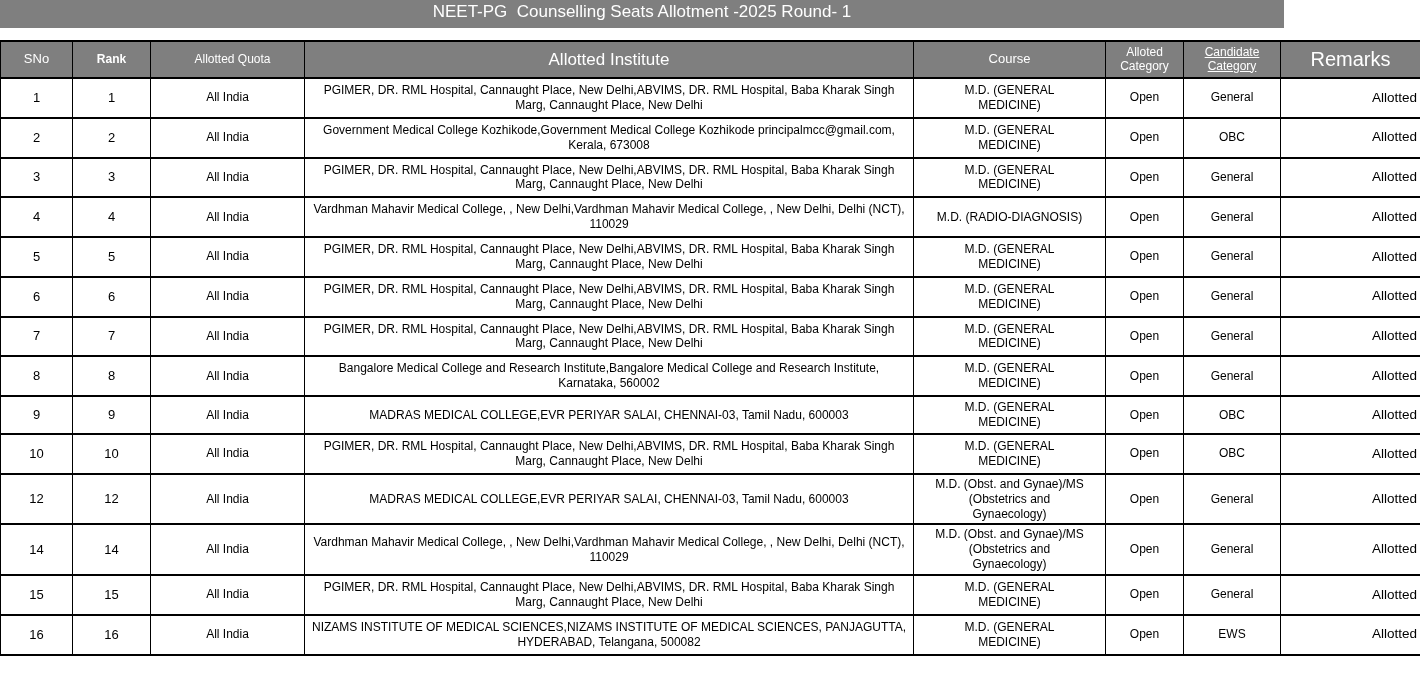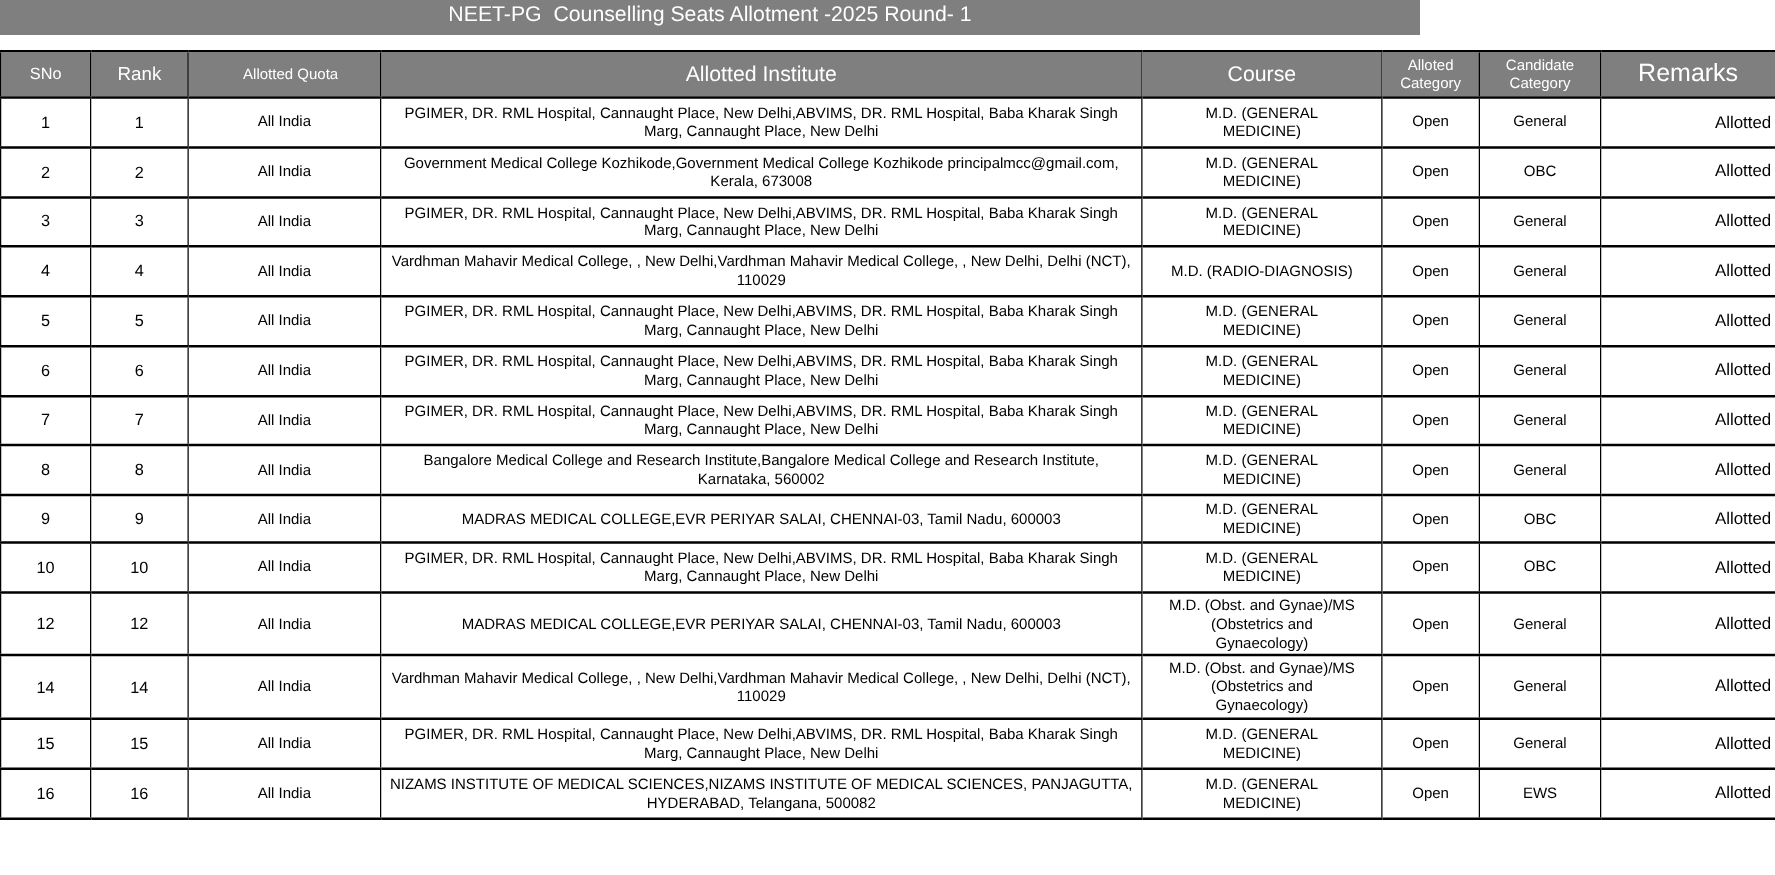--- a/index.html
+++ b/index.html
@@ -11,21 +11,21 @@
   }
   *{box-sizing:border-box;}
   html,body{margin:0;padding:0;}
   body{
     width:1420px;height:700px;overflow:hidden;
     background:var(--page-bg);
     font-family:"Liberation Sans","DejaVu Sans",sans-serif;
     color:var(--body-text);
   }
   .title-bar{
-    width:1136px;height:28px;
+    width:1284px;height:28px;
     background:var(--header-bg);
     color:var(--header-text);
     display:flex;align-items:flex-start;justify-content:center;
   }
   .title-text{
     font-size:17px;line-height:23px;white-space:pre;
   }
   .title-gap{height:12px;background:var(--page-bg);}
   table.allotment{
     border-collapse:collapse;table-layout:fixed;width:1420px;
@@ -37,26 +37,26 @@
     overflow:hidden;
   }
   thead tr{height:37px;}
   th{
     background:var(--header-bg);
     color:var(--header-text);
     font-weight:normal;
     padding:1px 2px;line-height:1.15;
   }
   .h-sno{font-size:13px;margin-top:36px;}
-  .h-rank{font-size:15px;}
+  .h-rank{font-size:12px;font-weight:bold;}
   .h-quota{font-size:12px;padding-left:12px;}
   .h-institute{font-size:17px;}
-  .h-course{font-size:17px;text-align:center;}
+  .h-course{font-size:13px;text-align:center;}
   .h-acat{font-size:12px;}
-  .h-ccat{font-size:12px;}
+  .h-ccat{font-size:12px;text-decoration:underline;}
   .h-remarks{font-size:20px;}
   tbody tr{height:38px;}
   td{
     font-size:12px;line-height:1.24;padding:2px 3px;
   }
   td.col-sno,td.col-rank{font-size:13px;}
   td.col-institute{padding:4px 4px;}
   td.col-course{padding:2px 20px;}
   td.col-remarks{font-size:13.5px;text-align:right;}
 </style>

